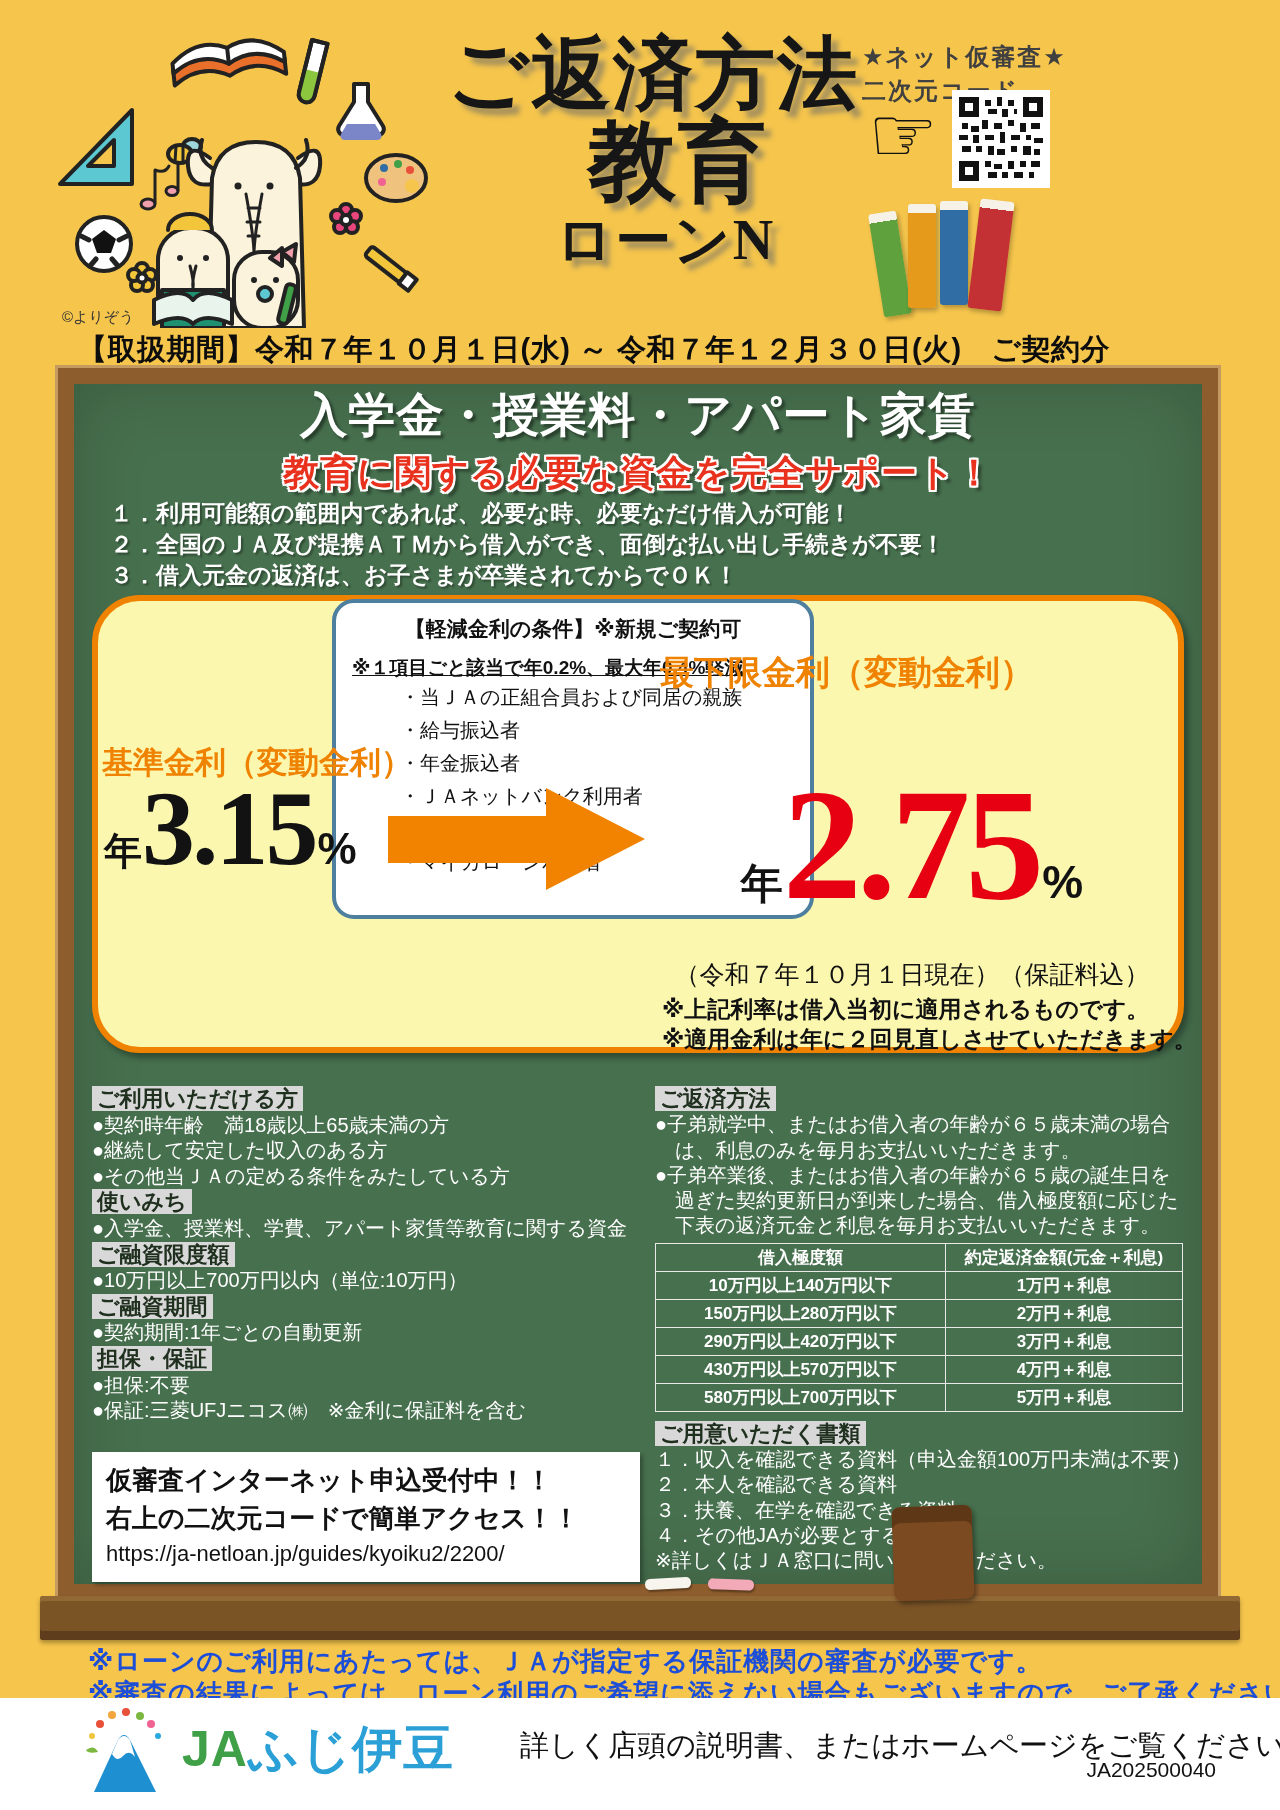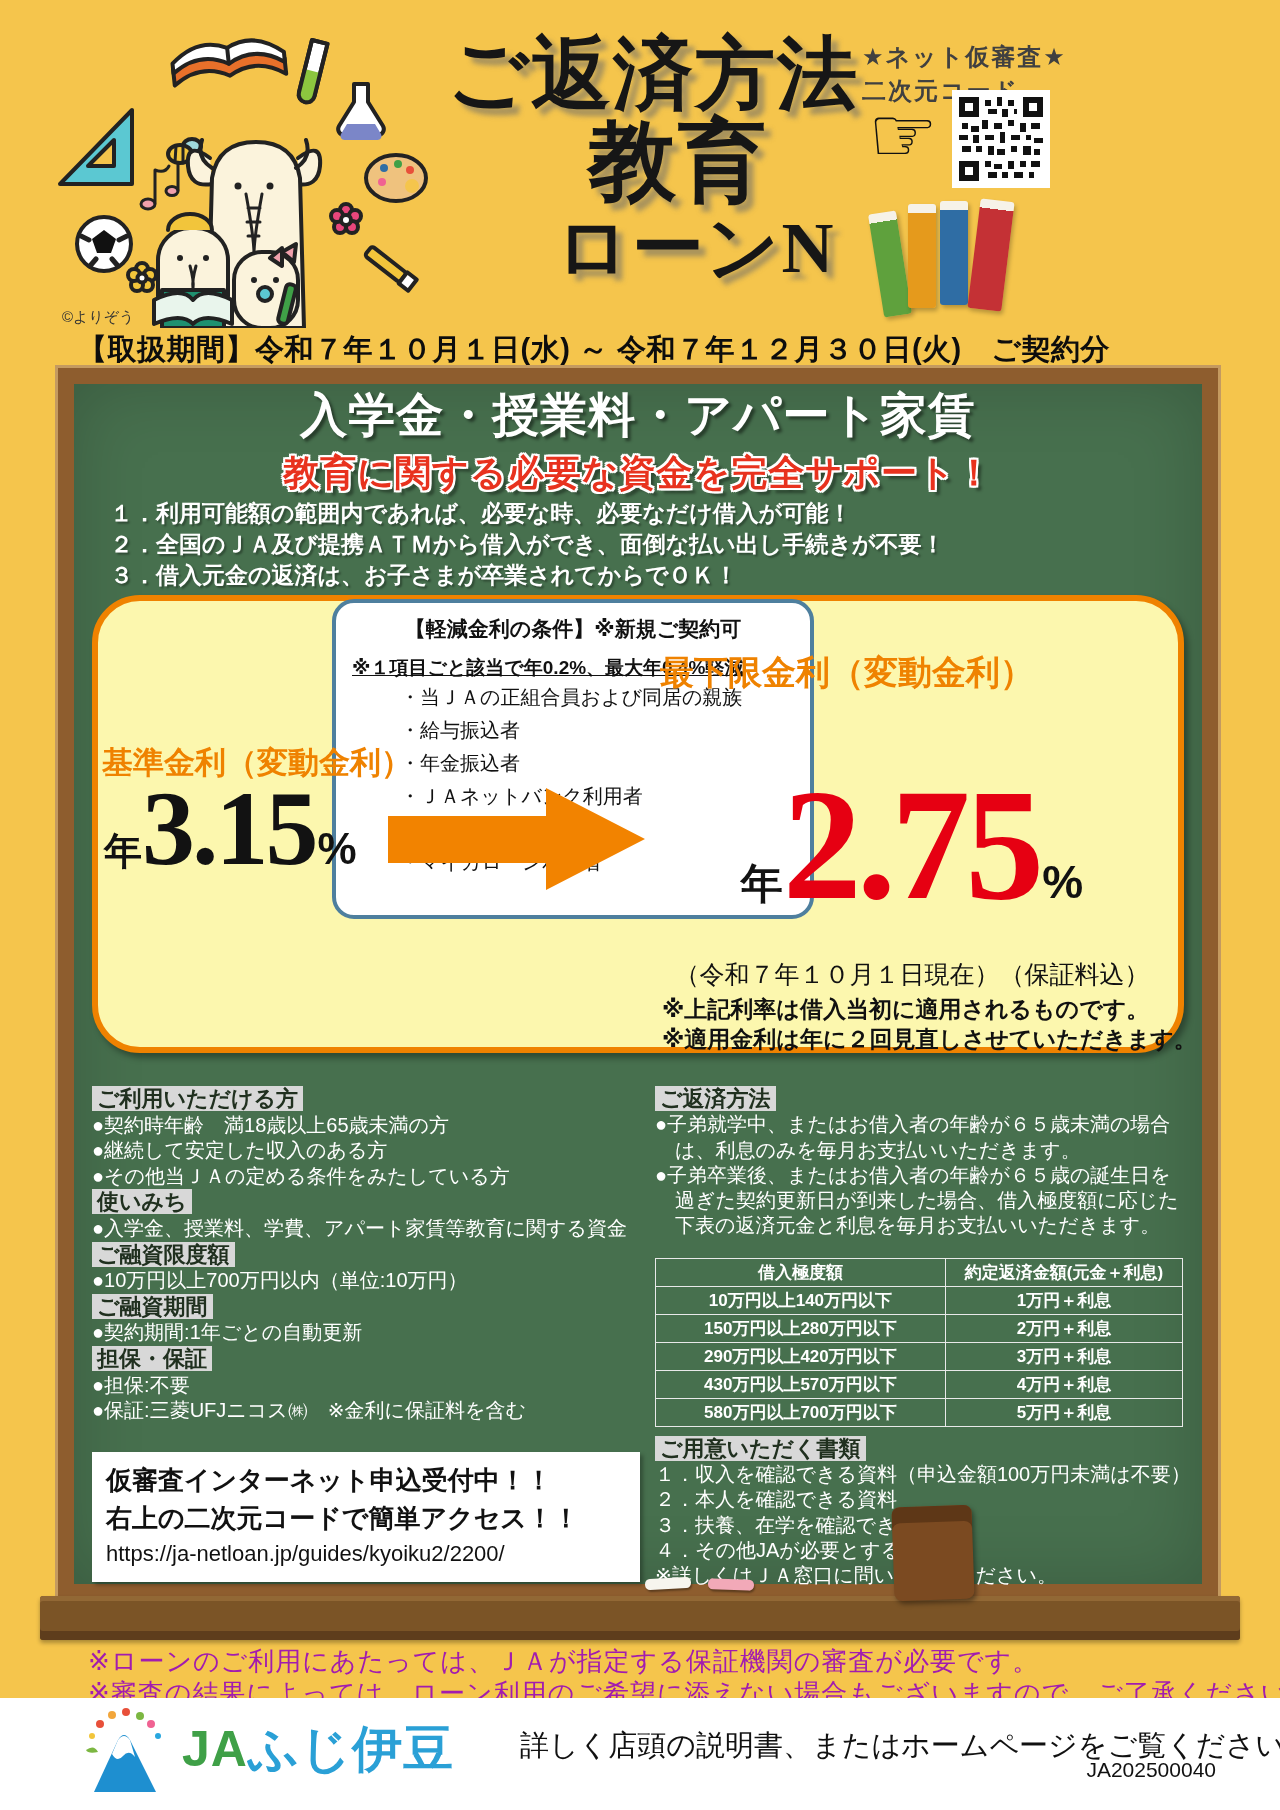--- a/index.html
+++ b/index.html
@@ -80,21 +80,21 @@
   .asof{font-size:25px;color:#111;white-space:nowrap;text-align:center;}
   .rate-note{font-size:23px;font-weight:bold;color:#111;line-height:30px;white-space:nowrap;}
 
   
   .col-left{left:92px;top:1086px;width:548px;color:#fff;font-size:20px;line-height:25.6px;}
   .col-right{left:655px;top:1086px;width:535px;color:#fff;font-size:20px;line-height:25.3px;}
   .dline{white-space:nowrap;}
   .hl{background:#D8D8D8;color:#20301F;font-weight:bold;font-size:22px;padding:0 5px;display:inline-block;line-height:25px;}
   .rb{padding-left:1em;text-indent:-1em;}
 
-  .pay-table{border-collapse:collapse;width:528px;margin:19px 0 9px 0;border-radius:20px;}
+  .pay-table{border-collapse:collapse;width:528px;margin:4px 0 9px 0;border-radius:20px;}
   .pay-table th,.pay-table td{
     border:1px solid #E9E9E9;color:#fff;font-weight:bold;font-size:17px;
     text-align:center;padding:3px 2px;line-height:21px;
   }
   .pay-table col.c1{width:55%;}
 
   
   .apply-box{
     left:92px;top:1452px;width:548px;height:130px;background:#fff;
     box-sizing:border-box;padding:9px 14px;color:#111;z-index:2;
@@ -105,21 +105,21 @@
 
   
   .chalk{position:absolute;height:11px;width:46px;border-radius:5px;box-shadow:1px 2px 2px rgba(0,0,0,.35);}
   .eraser{
     left:893px;top:1506px;width:80px;height:94px;z-index:1;
     background:#7B4A21;border-radius:8px;transform:rotate(-2deg);
     box-shadow:inset 0 16px 0 #5E3717, 2px 3px 5px rgba(0,0,0,.4);
   }
 
   
-  .foot-note{font-size:26px;font-weight:400;color:#a21caf;white-space:nowrap;letter-spacing:1px;}
+  .foot-note{font-size:26px;font-weight:700;color:#1d4ed8;white-space:nowrap;letter-spacing:1px;}
   .foot-white{left:0;top:1698px;width:1280px;height:112px;background:#fff;}
   .brand-text{display:flex;align-items:baseline;font-weight:bold;font-size:50px;letter-spacing:1px;white-space:nowrap;}
   .brand-ja{color:#3FA047;}
   .brand-name{color:#2AA0D6;}
   .foot-msg{font-size:29px;color:#111;white-space:nowrap;}
   .doc-num{font-size:21px;color:#111;text-align:right;}
 </style>
 </head>
 <body>
 
@@ -224,21 +224,21 @@
         <circle cx="5" cy="7" r="6" fill="#F2C53B"></circle>
           <circle cx="-5" cy="7" r="6" fill="#F2C53B"></circle>
         <circle cx="-8" cy="-3" r="6" fill="#F2C53B"></circle>
           <circle cx="0" cy="0" r="4.5" fill="#fff"></circle>
       </g>
     </g>
   </svg>
 
   <div class="abs title-line" style="left:447px;top:34px;font-size:80px;">ご返済方法</div>
   <div class="abs title-line" style="left:588px;top:118px;font-size:88px;">教育</div>
-  <div class="abs title-line" style="left:556px;top:212px;font-size:72px;">ローンN</div>
+  <div class="abs title-line" style="left:556px;top:212px;font-size:56px;">ローンN</div>
 
   <div class="abs net-txt" style="left:862px;top:40px;">
     <div>★ネット仮審査★</div>
     <div>二次元コード</div>
   </div>
   <div class="abs hand" style="left:868px;top:96px;">☞</div>
   <div class="abs qr-wrap" style="left:952px;top:90px;">
     <svg width="84" height="84" viewBox="0 0 29 29" shape-rendering="crispEdges">
       <rect width="29" height="29" fill="#fff"></rect>
       <g fill="#111">

